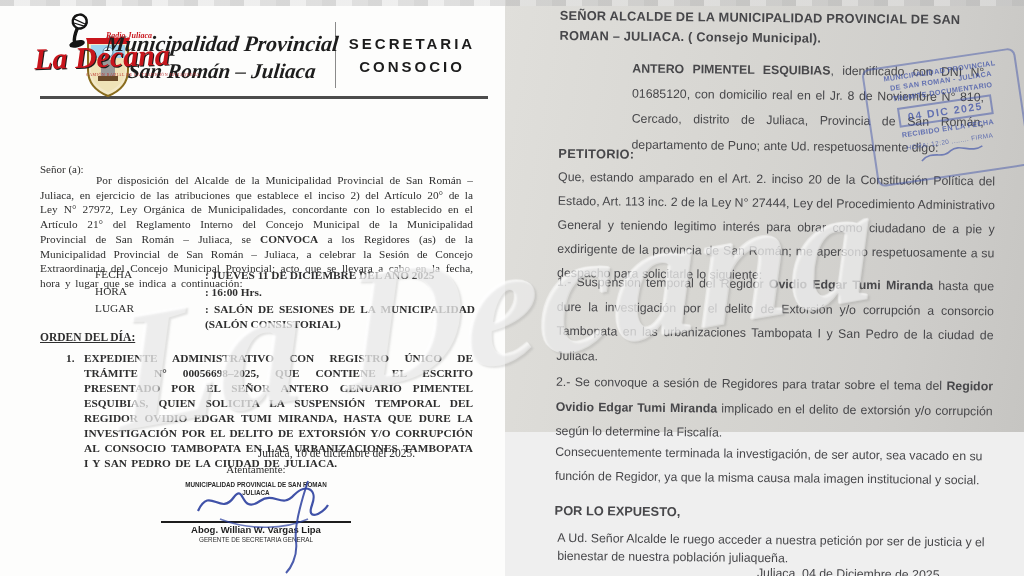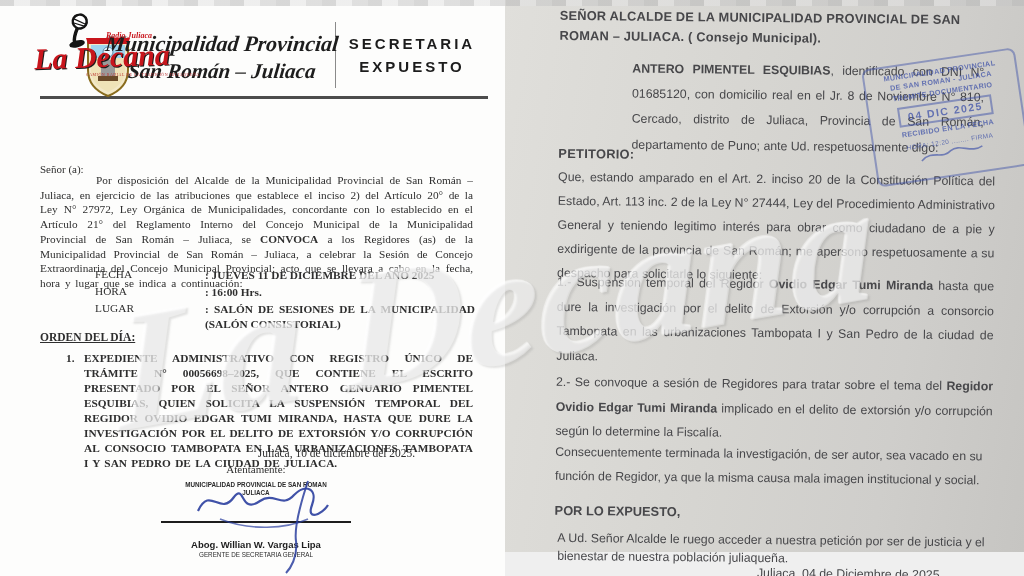--- a/index.html
+++ b/index.html
@@ -42,24 +42,24 @@
   .l-agenda-head{position:absolute;left:40px;top:331px;font-size:11.5px;font-weight:bold;text-decoration:underline;}
   .l-agenda-item{position:absolute;left:66px;top:351px;width:407px;display:flex;font-size:11.3px;font-weight:bold;line-height:15px;}
   .agenda-num{flex:0 0 18px;}
   .agenda-text{flex:1;text-align:justify;word-spacing:1.5px;}
   .l-dateline{position:absolute;left:200px;top:447px;width:273px;text-align:center;font-size:11.5px;}
   .l-closing{position:absolute;left:40px;top:463px;width:432px;text-align:center;font-size:11px;}
   .sig-block{position:absolute;left:150px;top:481px;width:212px;text-align:center;}
   .sig-org{font-family:"Liberation Sans",sans-serif;font-weight:bold;font-size:6.3px;color:#2a2a2a;line-height:1.3;}
   .sig-svg{position:absolute;left:40px;top:-6px;z-index:3;}
   .sig-line{margin:24px auto 0 auto;width:190px;border-top:2px solid #1d1d1d;}
-  .sig-name{font-family:"Liberation Sans",sans-serif;font-weight:bold;font-size:9.5px;color:#1d1d1d;margin-top:16px;}
+  .sig-name{font-family:"Liberation Sans",sans-serif;font-weight:bold;font-size:9.5px;color:#1d1d1d;margin-top:1px;}
   .sig-title{font-family:"Liberation Sans",sans-serif;font-size:6.3px;color:#2c2c2c;margin-top:1px;}
   
-  .page-right{position:absolute;left:505px;top:0;width:519px;height:552px;color:#47474a;
+  .page-right{position:absolute;left:505px;top:0;width:519px;height:432px;color:#47474a;
     font-family:"Liberation Sans",sans-serif;
     background:linear-gradient(100deg,#e0dfdb 0%,#d6d5d1 45%,#cfcecb 75%,#c6c5c2 100%);}
   .r-content{position:absolute;left:0;top:0;width:519px;height:576px;transform:rotate(.6deg);}
   .r-addressee{position:absolute;left:52px;top:8px;width:435px;font-weight:bold;font-size:12.8px;
     line-height:1.55;letter-spacing:.2px;}
   .r-intro{position:absolute;left:125px;top:58px;width:352px;font-size:12.3px;line-height:2.05;text-align:justify;}
   .r-petitorio{position:absolute;left:52px;top:148px;font-weight:bold;font-size:12.8px;letter-spacing:.3px;}
   .r-que{position:absolute;left:52px;top:168px;width:437px;font-size:12.3px;line-height:1.95;text-align:justify;}
   .r-item1{position:absolute;left:52px;top:272px;width:437px;font-size:12.3px;line-height:2.0;text-align:justify;}
   .r-item2{position:absolute;left:52px;top:372px;width:437px;font-size:12.3px;line-height:2.0;text-align:justify;}
@@ -115,21 +115,21 @@
           <path d="M12 14 Q6 22 6 27" stroke="#141414" stroke-width="3.5" fill="none"></path>
           <ellipse cx="8" cy="29" rx="8" ry="3.5" fill="#141414"></ellipse>
         </svg>
         <div class="radiojuliaca">Radio Juliaca</div>
         <div class="ladecana">La Decana</div>
         <div class="tiny-red-band">CAMIÓN RADIAL DE LA TRADICIÓN JULIAQUEÑA</div>
       </div>
       <div class="l-header-divider"></div>
       <div class="l-header-right">
         <div>SECRETARIA</div>
-        <div>EXPUESTO</div>
+        <div>CONSOCIO</div>
       </div>
     </div>
     <div class="l-rule"></div>
 
 
     <div class="l-salutation">Señor (a):</div>
 
     <div class="l-p1"><span>Por disposición del Alcalde de la Municipalidad Provincial de San Román – Juliaca, en ejercicio de las atribuciones que establece el inciso 2) del Artículo 20° de la Ley N° 27972, Ley Orgánica de Municipalidades, concordante con lo establecido en el Artículo 21° del Reglamento Interno del Concejo Municipal de la Municipalidad Provincial de San Román – Juliaca, se </span><b>CONVOCA</b><span> a los Regidores (as) de la Municipalidad Provincial de San Román – Juliaca, a celebrar la Sesión de Concejo Extraordinaria del Concejo Municipal Provincial; acto que se llevara a cabo en la fecha, hora y lugar que se indica a continuación:</span></div>
 
     <div class="l-schedule">

